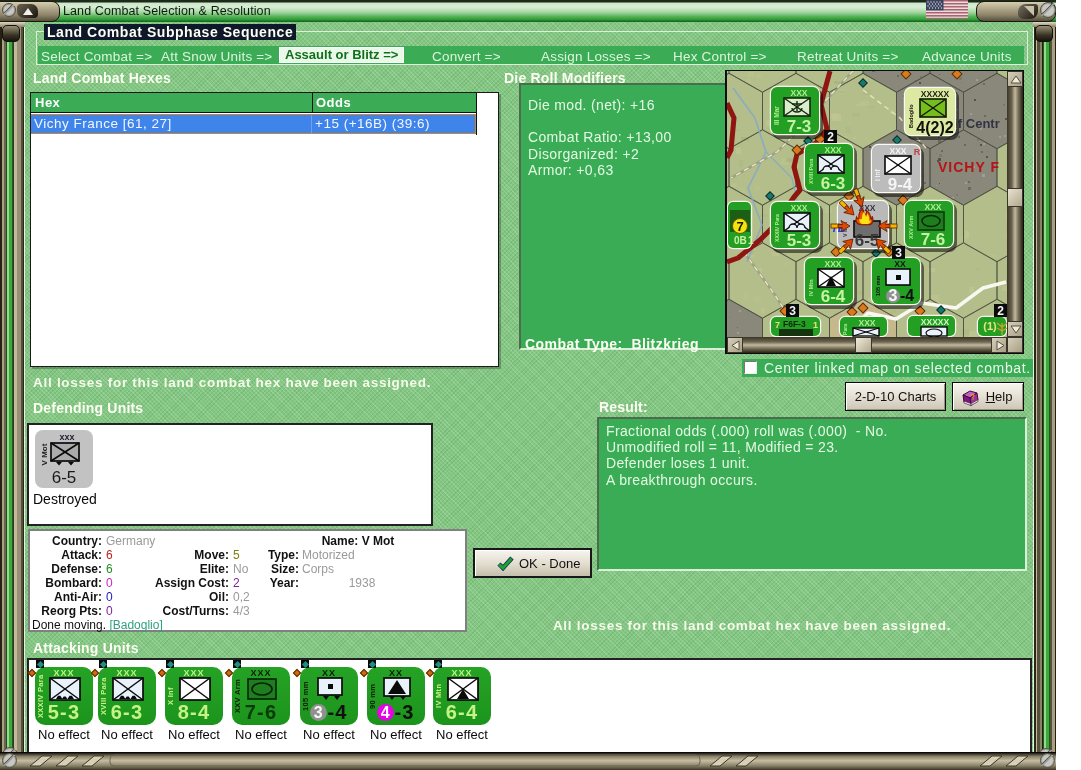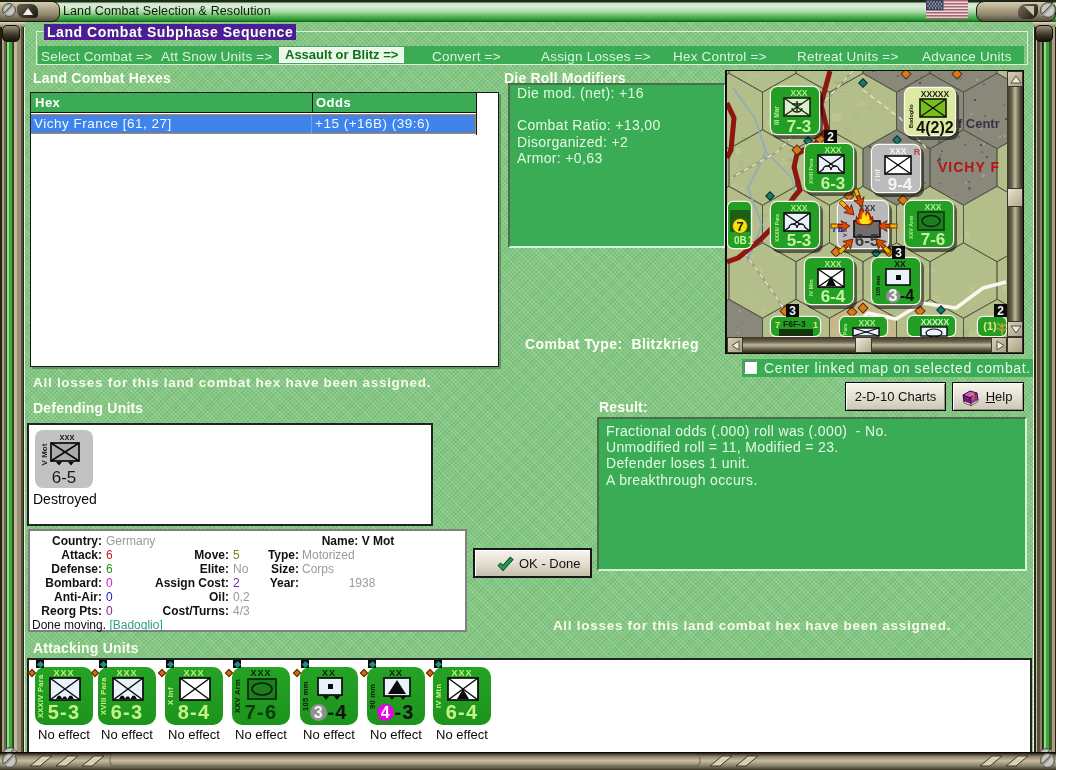--- a/index.html
+++ b/index.html
@@ -124,21 +124,21 @@
 <svg width="15" height="15" style="position:absolute;left:1040px;top:753px">
     <circle cx="7.5" cy="7.5" r="7.0" fill="#A8A8A0" stroke="#55524A"></circle>
     <circle cx="7.5" cy="7.5" r="5.5" fill="#C8C8C2"></circle>
     <line x1="2.5" y1="11.5" x2="11.5" y2="2.5" stroke="#4A4A44" stroke-width="2.2"></line>
     <line x1="2" y1="12.5" x2="12.5" y2="2" stroke="#E8E8E4" stroke-width="1"></line>
   </svg>
 
 <div id="content"></div>
 
 <div class="abs" style="left:36px;top:31px;width:992px;height:34px;border:1px solid #DCEFD8"></div>
-<div class="lbl" style="left:44px;top:24px;background:#4c1d95;padding:0 3px;letter-spacing:0.55px">Land Combat Subphase Sequence</div>
+<div class="lbl" style="left:44px;top:24px;background:#0f172a;padding:0 3px;letter-spacing:0.55px">Land Combat Subphase Sequence</div>
 <div class="abs" style="left:38px;top:46px;width:986px;height:18px;background:#3BAB55"></div>
 <div class="seqtxt" style="left:41px">Select Combat =&gt;</div>
 <div class="seqtxt" style="left:161px">Att Snow Units =&gt;</div>
 <div class="abs" style="left:279px;top:47px;height:16px;background:#EAF8EA;border:1px solid #FFFFFF;font-size:13px;font-weight:bold;color:#10701A;line-height:14px;padding:0 5px;white-space:nowrap">Assault or Blitz =&gt;</div>
 <div class="seqtxt" style="left:432px">Convert =&gt;</div>
 <div class="seqtxt" style="left:541px">Assign Losses =&gt;</div>
 <div class="seqtxt" style="left:673px">Hex Control =&gt;</div>
 <div class="seqtxt" style="left:797px">Retreat Units =&gt;</div>
 <div class="seqtxt" style="left:922px">Advance Units</div>
 
@@ -151,21 +151,21 @@
   </div>
   <div style="position:absolute;left:445px;top:0;width:1px;height:42px;background:#111"></div>
   <div style="position:absolute;left:0;top:21px;width:445px;height:20px;background:#3F84EA;border:1px solid #C88830;border-left:none">
     <div style="position:absolute;left:3px;top:1px;font-size:13.5px;color:#F2F6FF;letter-spacing:0.5px">Vichy France [61, 27]</div>
     <div style="position:absolute;left:284px;top:1px;font-size:13.5px;color:#F2F6FF;letter-spacing:0.5px">+15 (+16B) (39:6)</div>
     <div style="position:absolute;left:280px;top:0;width:1px;height:19px;background:#6FA0E8"></div>
   </div>
 </div>
 
 <div class="lbl" style="left:504px;top:70px">Die Roll Modifiers</div>
-<div class="gpanel" style="left:508px;top:83px;width:218px;height:165px;padding-top:0">
+<div class="gpanel" style="left:519px;top:83px;width:218px;height:267px;padding-top:12px">
 <div>Die mod. (net): +16</div>
     <div></div>
     <div>Combat Ratio: +13,00</div>
     <div>Disorganized: +2</div>
     <div>Armor: +0,63</div>
 </div>
 <div class="lbl" style="left:525px;top:336px;letter-spacing:0.45px">Combat Type:&nbsp; Blitzkrieg</div>
 
 <div class="abs" style="left:725px;top:70px;width:299px;height:284px;background:#111;border:1px solid #0A0A0A"></div>
 <svg width="280" height="266" viewBox="727 71 280 266" style="position:absolute;left:727px;top:71px">

